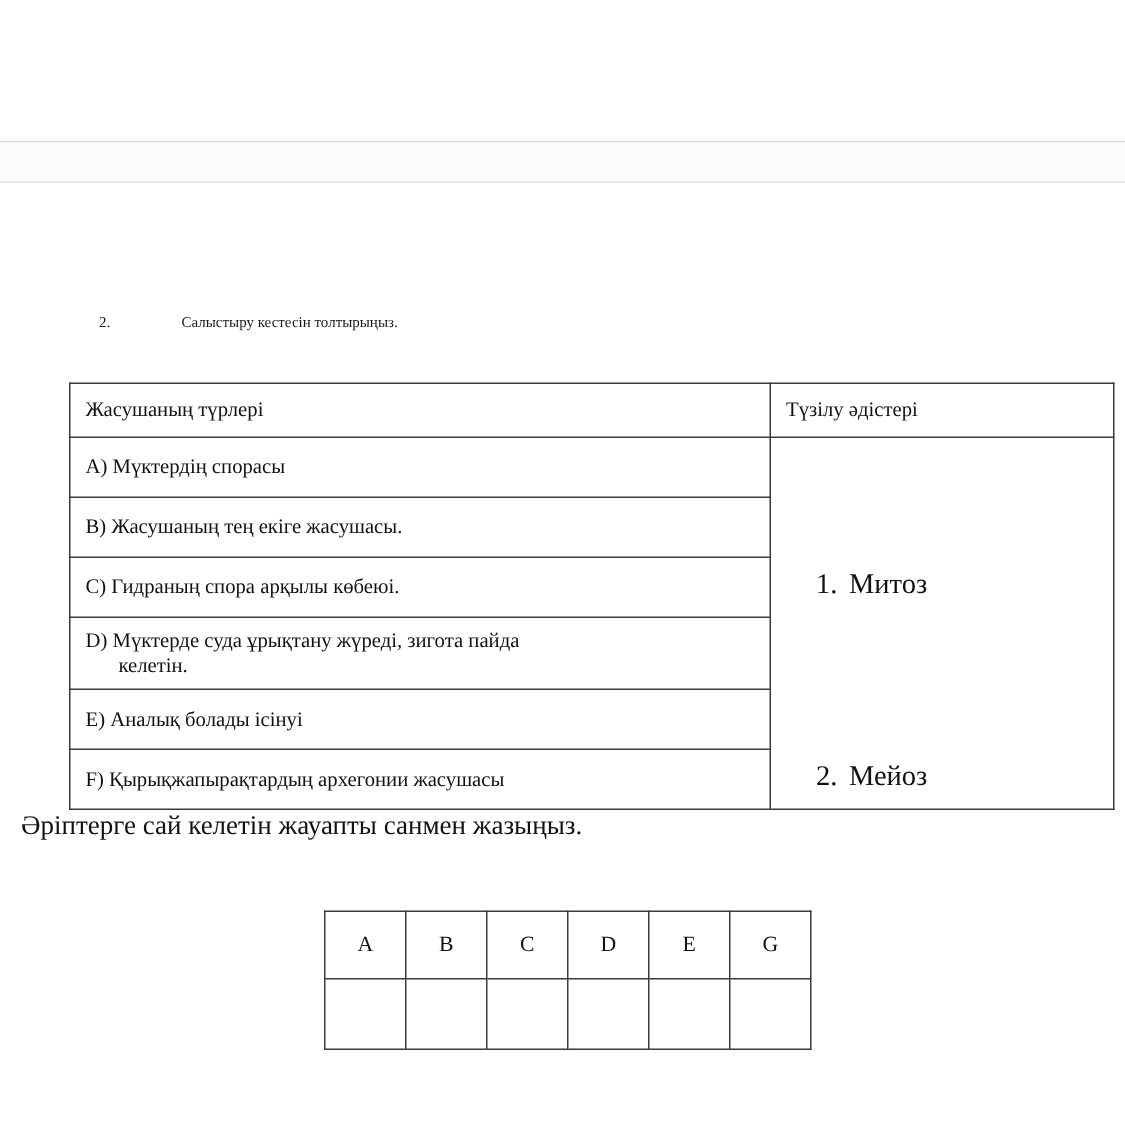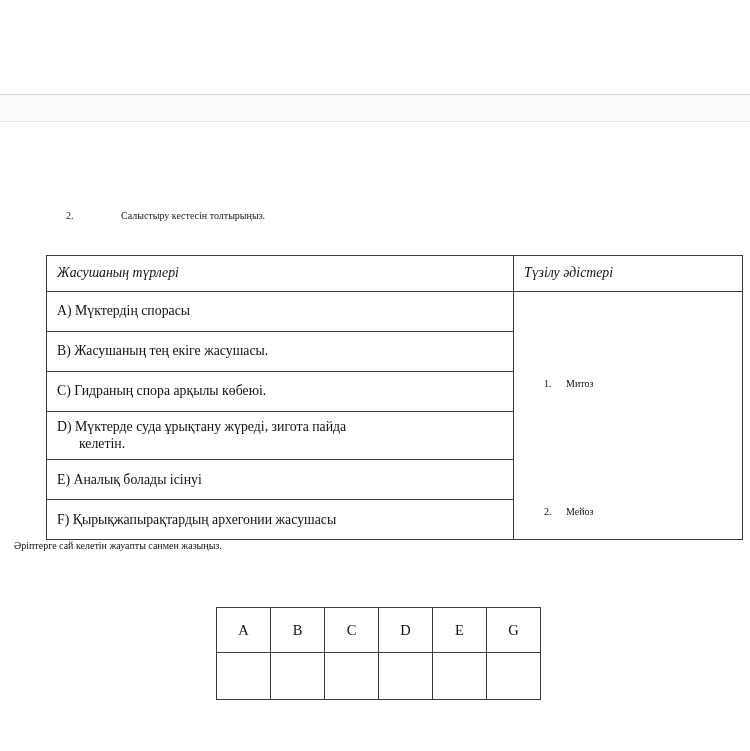--- a/index.html
+++ b/index.html
@@ -77,21 +77,20 @@
     padding: 6px 10px 7px 10px;
     line-height: 1.25;
   }
   .col-left {
     width: 446px;
   }
   .col-right {
     width: 208px;
   }
   .hdr {
-    font-style: italic;
     font-size: 14px;
     height: 22px;
     padding-top: 8px;
     padding-bottom: 9px;
   }
   .opt-cell {
     padding-left: 22px;
     height: 26px;
     margin-left: 12px;
   }
@@ -99,36 +98,36 @@
     display: block;
     padding-left: 22px;
   }
   .methods-cell {
     vertical-align: top;
     padding: 0;
     position: relative;
   }
   .method-item {
     position: absolute;
-    font-size: 10px;
+    font-size: 19px;
     white-space: nowrap;
   }
   .method-num {
     display: inline-block;
     width: 22px;
   }
   .m1 { left: 30px; top: 86px; }
   .m2 { left: 30px; top: 166px; margin-top: 48px; }
 
   
   .instruction {
     position: absolute;
     left: 14px;
     top: 540px;
-    font-size: 10px;
+    font-size: 18px;
     white-space: nowrap;
   }
 
   
   .ans-table {
     position: absolute;
     left: 216px;
     top: 607px;
     border-collapse: collapse;
     table-layout: fixed;

